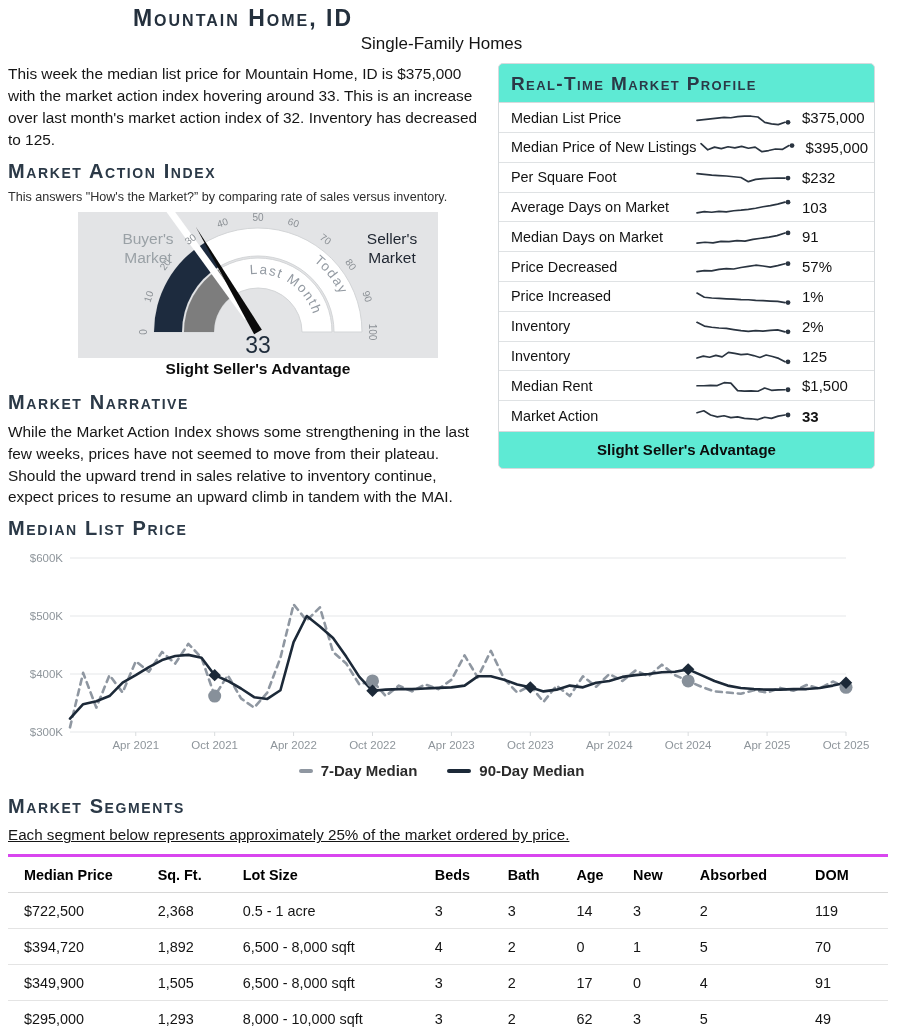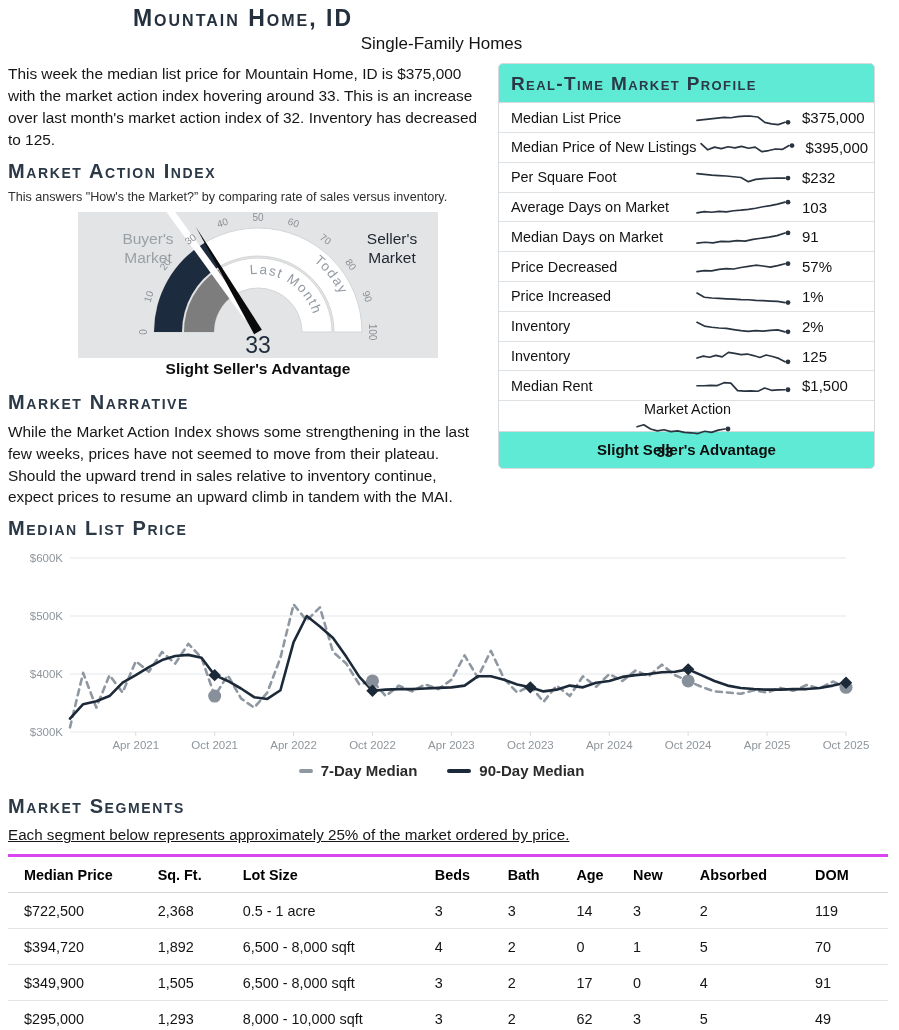--- a/index.html
+++ b/index.html
@@ -54,21 +54,21 @@
     border: 1px solid #d6dadd; border-radius: 5px;
     background: #5eead4; overflow: hidden;
   }
   .profile-head { font-size: 19px; padding: 9px 12px 7px 12px; letter-spacing: 1.4px; }
   .profile-rows { background: #fff; border-top: 1px solid #d6dadd; border-bottom: 1px solid #d6dadd; }
   .p-row {
     display: flex; align-items: center;
     height: 29.8px; padding: 0 10px 0 12px;
     border-bottom: 1px solid #dfe2e4;
   }
-  .p-row:last-child { border-bottom: none; flex-direction: column; }
+  .p-row:last-child { border-bottom: none; }
   .p-label { flex: 1; font-size: 14.4px; color: #121212; white-space: nowrap; }
   .p-spark { width: 100px; height: 26px; flex: none; margin-right: 9px; }
   .p-value { width: 62px; font-size: 15px; color: #121212; }
   .p-value.bold { font-weight: 700; }
   .profile-footer {
     text-align: center; font-weight: 700; font-size: 15px;
     padding: 9px 0 10px 0; color: #0c0c0c;
   }
 
   

